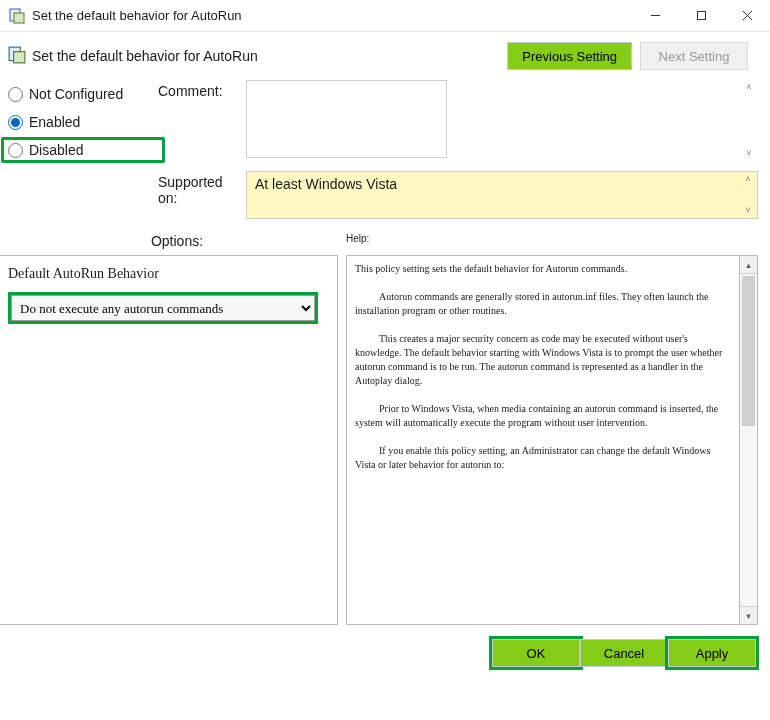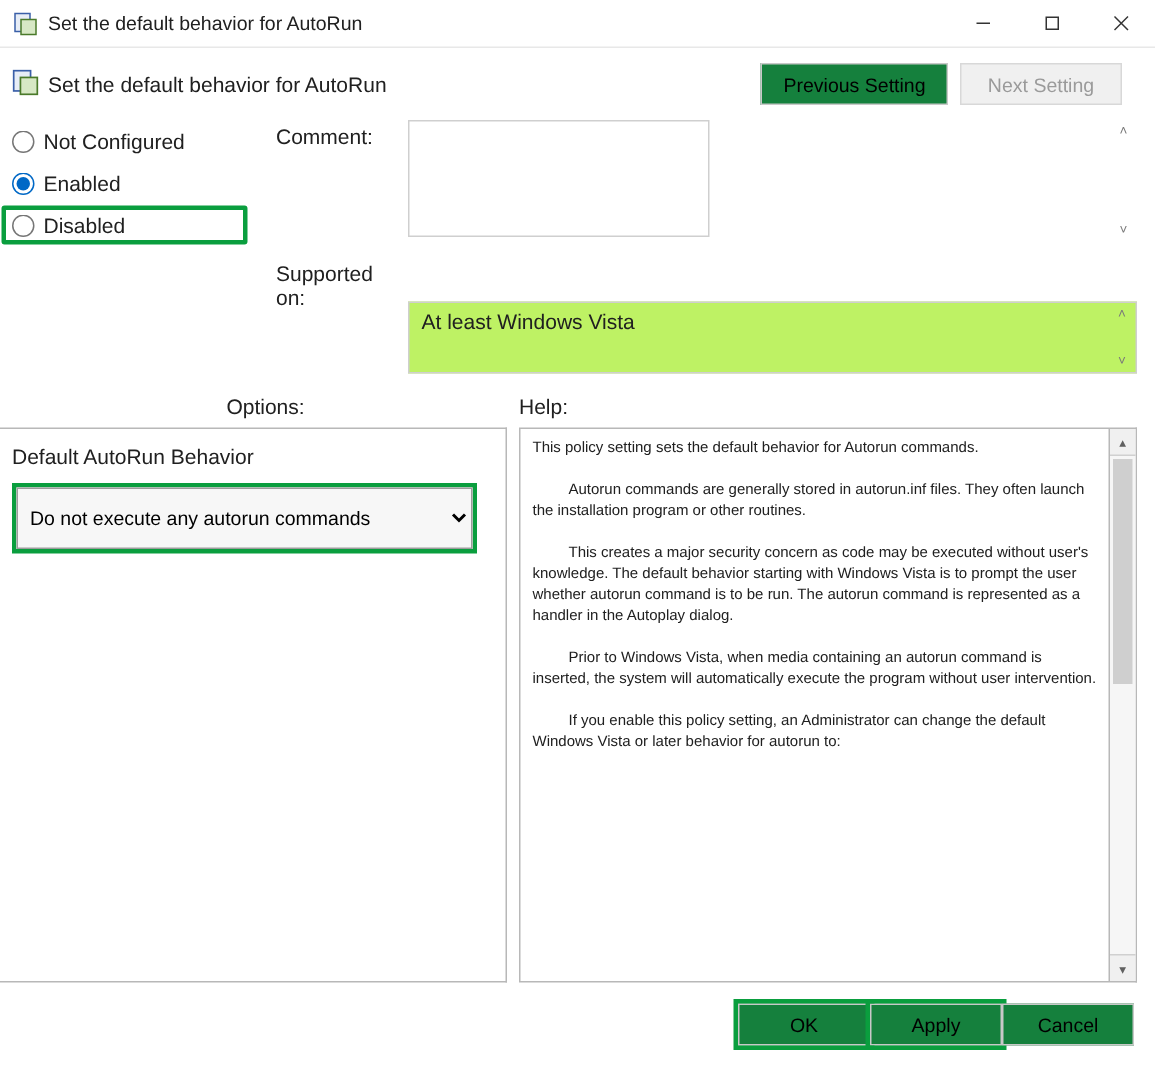--- a/index.html
+++ b/index.html
@@ -47,36 +47,36 @@
       font-size: 14px;
       display: flex;
       align-items: center;
       gap: 6px;
     }
     .nav-buttons { display: flex; gap: 8px; margin-right: 10px; }
     .btn {
       min-width: 108px;
       height: 28px;
       border: 1px solid #c8c8c8;
-      background: #15803d;
+      background: #84cc16;
       font-family: inherit;
       font-size: 13px;
       padding: 0 14px;
       cursor: pointer;
     }
     .btn:disabled {
       color: #9a9a9a;
       background: #f0f0f0;
       border-color: #d8d8d8;
       cursor: default;
     }
     .upper-body {
       display: flex;
       padding: 0 12px 8px 8px;
-      gap: 26px;
+      gap: 0;
       justify-content: space-between;
     }
     .state-radios {
       width: 150px;
       display: flex;
       flex-direction: column;
       gap: 12px;
       padding-top: 6px;
     }
     .radio-row {
@@ -108,64 +108,64 @@
       padding: 4px 18px 4px 6px;
       position: relative;
       background: #fff;
     }
     .supported-box {
       flex: 1;
       height: 48px;
       border: 1px solid #cfcfcf;
       padding: 4px 18px 4px 8px;
       font-size: 14px;
-      background: #bef264;
+      background: #fef9c3;
       position: relative;
-      margin-top: 30px;
     }
     .spin-arrows {
       position: absolute;
       right: 0; top: 0; bottom: 0;
       width: 18px;
       display: flex;
       flex-direction: column;
       justify-content: space-between;
       padding: 3px 0;
     }
     .spin-arrows span {
       font-size: 9px; color: #7a7a7a; text-align: center; line-height: 1;
     }
     .section-labels {
       display: flex;
       padding: 6px 12px 6px 8px;
       text-align: center;
     }
     .section-labels .opt-label { width: 338px; font-size: 14px; }
-    .section-labels .help-label { font-size: 14px; }
+    .section-labels .help-label { font-size: 10px; }
     .lower-body {
       display: flex;
       padding: 0 12px 0 0;
       gap: 8px;
       height: 370px;
+      font-family: Liberation Serif, serif;
     }
     .options-pane {
       width: 338px;
       border: 1px solid #b8b8b8;
       border-left: none;
       padding: 10px 10px 10px 8px;
     }
     .option-caption { font-size: 14px; margin-bottom: 10px; }
     .dropdown-wrap {
       border: 3px solid #0a9e3e;
       padding: 0;
       width: 310px;
     }
     .dropdown {
       width: 100%;
-      height: 41px;
+      height: 26px;
       border: 1px solid #9c9c9c;
       background: #f7f7f7;
       font-family: inherit;
       font-size: 13px;
       padding: 0 4px;
     }
     .help-pane-wrap {
       flex: 1;
       display: flex;
     }
@@ -329,15 +329,15 @@
       <div class="scroll-track">
         <div class="scroll-thumb"></div>
       </div>
       <div class="scroll-btn">▾</div>
     </div>
   </div>
 </div>
 
 <div class="footer">
   <button class="btn green-outline">OK</button>
+  <button class="btn">Cancel</button>
   <button class="btn green-outline">Apply</button>
-  <button class="btn">Cancel</button>
 </div>
 
 </body></html>

